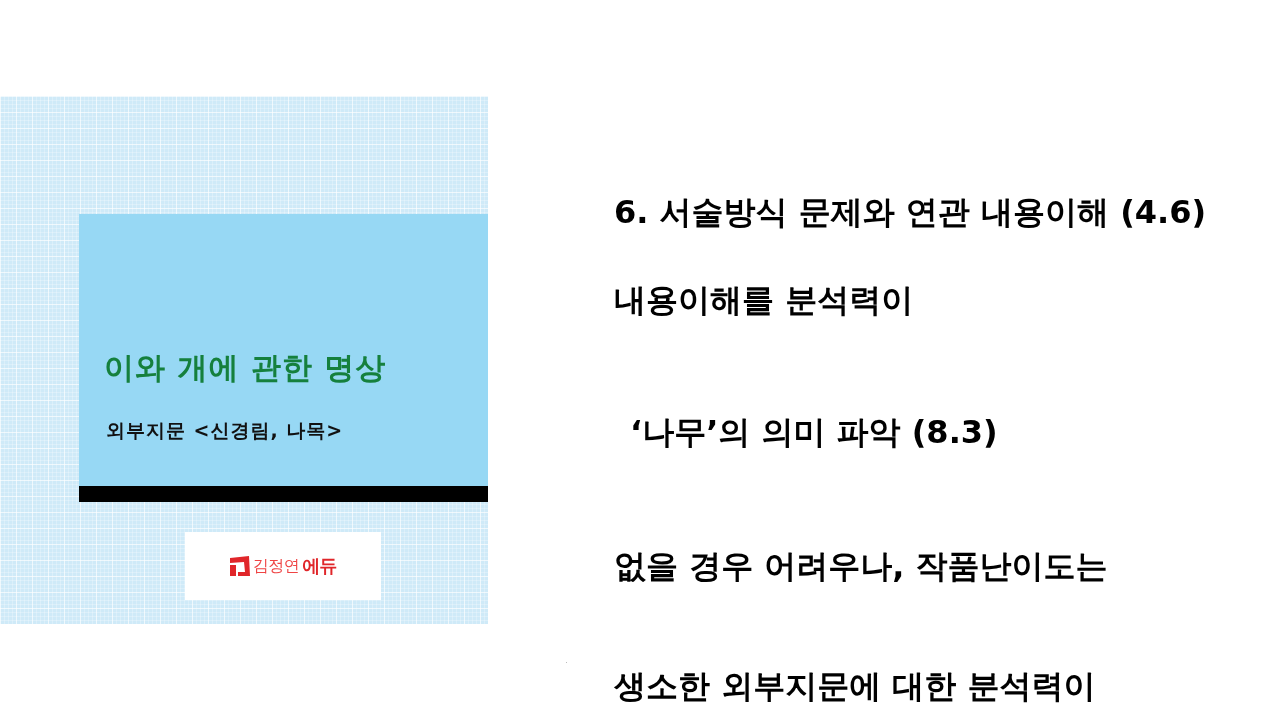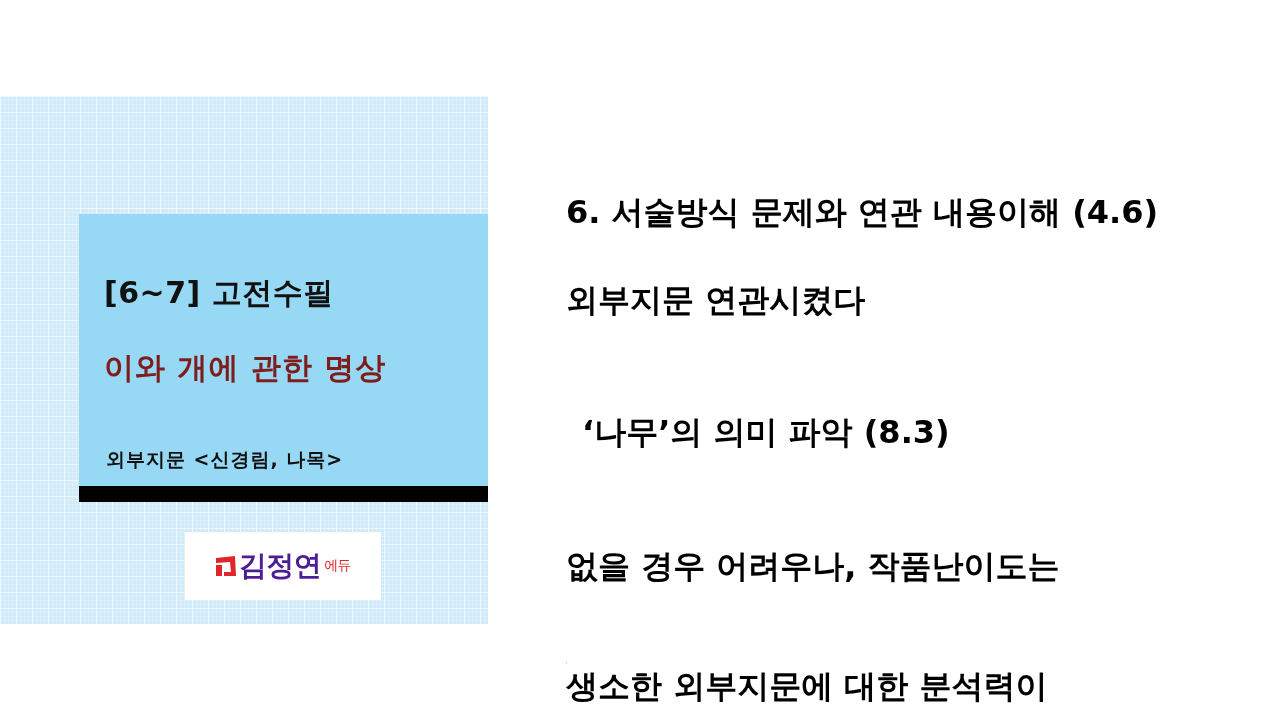--- a/index.html
+++ b/index.html
@@ -57,34 +57,33 @@
       color: #111111;
       white-space: nowrap;
       letter-spacing: 0.5px;
     }
     .title-line2 {
       position: absolute;
       left: 104px;
       top: 348px;
       font-size: 30px;
       font-weight: bold;
-      color: #7f1d1d;
+      color: #15803d;
       white-space: nowrap;
       letter-spacing: 1px;
     }
     .title-line3 {
       position: absolute;
       left: 106px;
       top: 418px;
       font-size: 19px;
       font-weight: bold;
       color: #111111;
       white-space: nowrap;
       letter-spacing: 1px;
-      margin-top: 29px;
     }
     .logo-box {
       position: absolute;
       left: 185px;
       top: 532px;
       width: 196px;
       height: 68px;
       background: #ffffff;
       display: flex;
       align-items: center;
@@ -94,28 +93,28 @@
       display: flex;
       align-items: center;
       gap: 3px;
     }
     .logo-mark {
       width: 20px;
       height: 20px;
       display: inline-block;
     }
     .logo-name {
-      font-size: 28px;
-      font-weight: bold;
-      color: #4c1d95;
+      font-size: 16px;
+      font-weight: normal;
+      color: #ef4444;
       letter-spacing: -0.5px;
     }
     .logo-suffix {
-      font-size: 14px;
-      font-weight: normal;
+      font-size: 18px;
+      font-weight: bold;
       color: #e0262a;
       letter-spacing: -1px;
     }
     
     .right-col {
       position: absolute;
       left: 566px;
       top: 112px;
       width: 700px;
       color: #000000;
@@ -124,42 +123,41 @@
       line-height: 40px;
     }
     .para {
       margin: 0;
       white-space: pre;
     }
     .p1 { position: absolute; top: 0; }
     .p2 { position: absolute; top: 88px; }
     .p3 { position: absolute; top: 220px; }
     .p4 { position: absolute; top: 354px; }
-    .line { display: block; height: 40px; }
+    .line { display: block; height: 40px; margin-left: 48px; }
     .indent { padding-left: 16px; }
     .dot-mark {
       position: absolute;
       left: 566px;
       top: 662px;
       width: 1px;
       height: 1px;
       background: #bbbbbb;
     }
   </style>
 </head>
 <body>
 
 <div class="slide">
 
   <div class="left-panel"></div>
 
   <div class="title-box"></div>
   <div class="title-bar"></div>
 
-  <div class="title-line1">[6~7] 고전수필</div>
   <div class="title-line2">이와 개에 관한 명상</div>
   <div class="title-line3">외부지문 &lt;신경림, 나목&gt;</div>
 
   <div class="logo-box">
     <div class="logo-inner">
       <span class="logo-mark">
         <svg width="20" height="20" viewBox="0 0 20 20">
           <polygon points="0,2 19,0 20,20 8,20 8,16 15,16 14,6 0,7" fill="#e0262a"></polygon>
           <polygon points="0,9 6,9 6,20 0,20" fill="#e0262a"></polygon>
         </svg>
@@ -167,21 +165,21 @@
       <span class="logo-name">김정연</span>
       <span class="logo-suffix">에듀</span>
     </div>
   </div>
 
   <div class="right-col">
     <div class="para p1">
       <span class="line">6. 서술방식 문제와 연관 내용이해 (4.6)</span>
     </div>
     <div class="para p2">
-      <span class="line">외부지문 연관시켰다</span>
+      <span class="line">내용이해를 분석력이</span>
     </div>
     <div class="para p3">
       <span class="line indent">‘나무’의 의미 파악 (8.3)</span>
     </div>
     <div class="para p4">
       <span class="line">없을 경우 어려우나, 작품난이도는</span>
       <span class="line">생소한 외부지문에 대한 분석력이</span>
       
     </div>
   </div>

